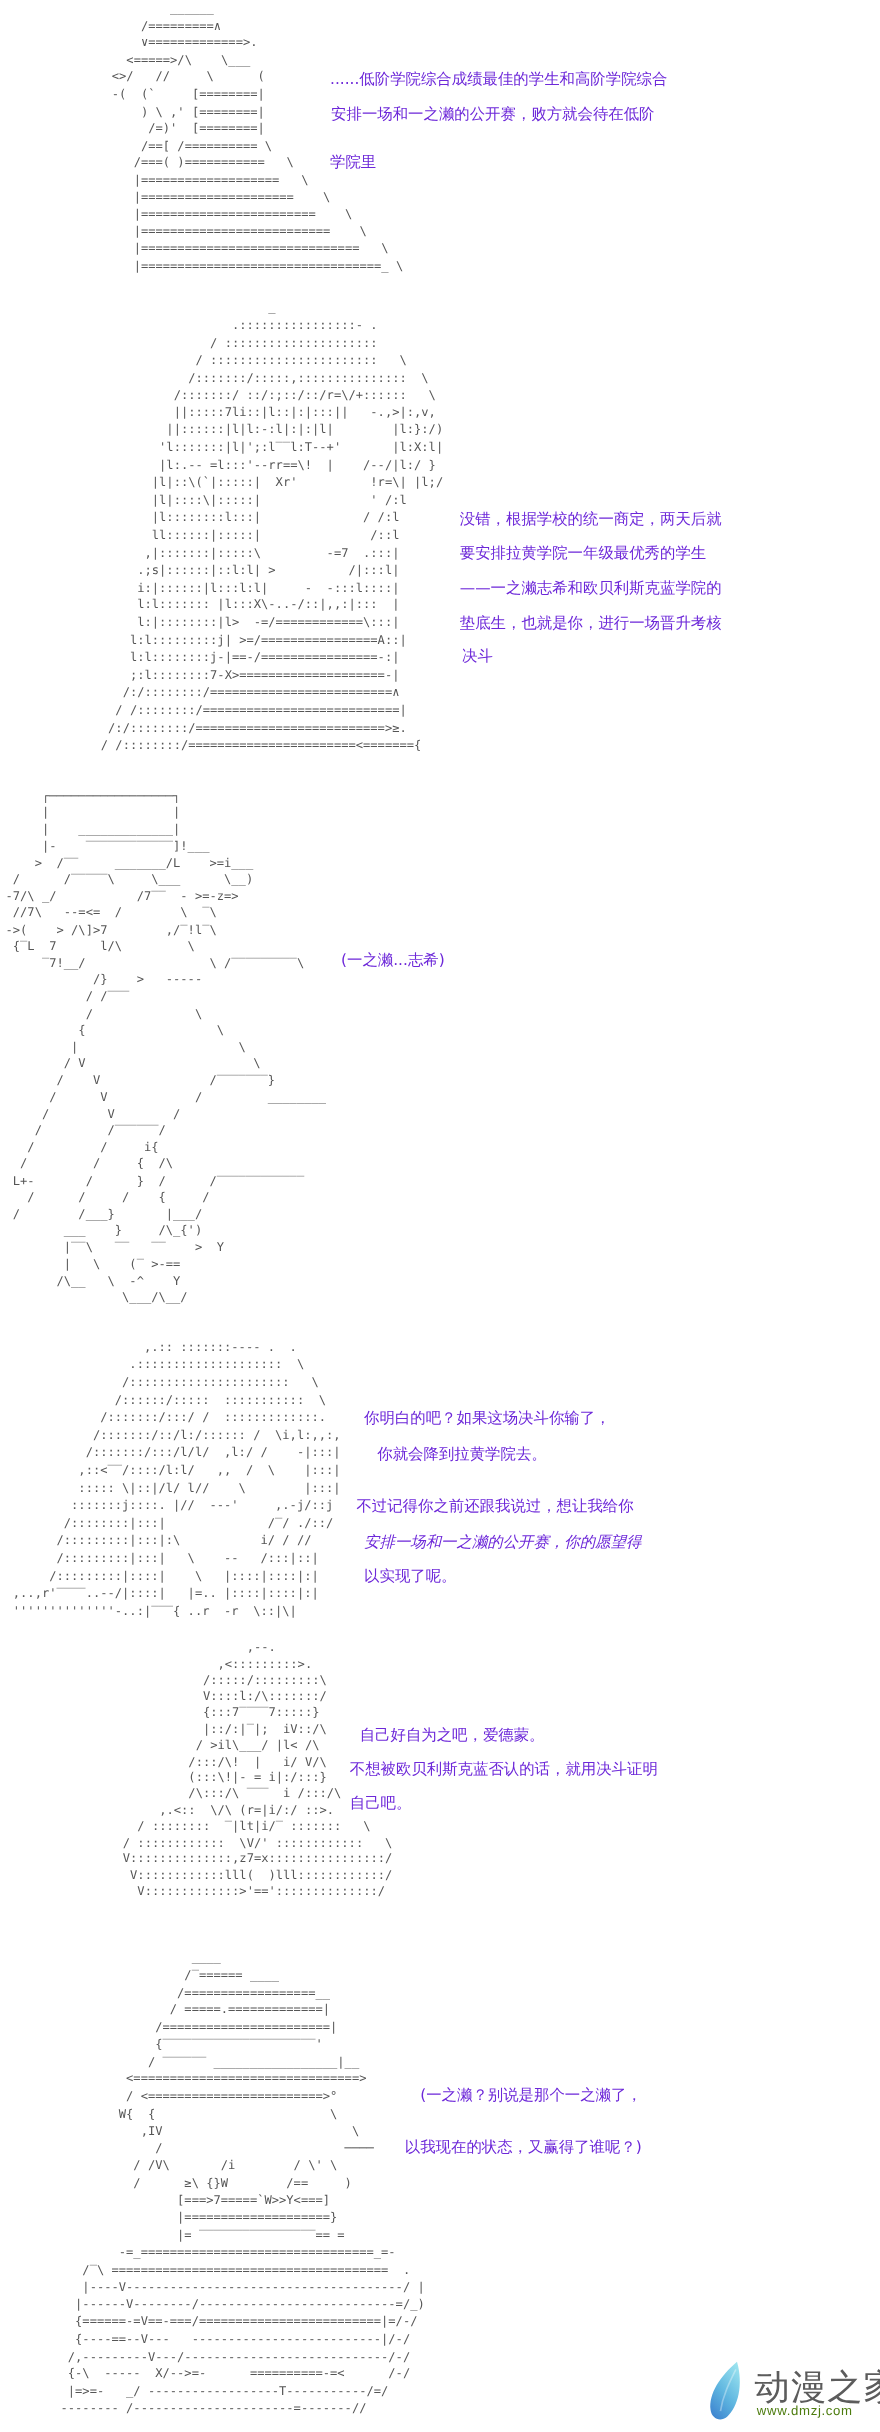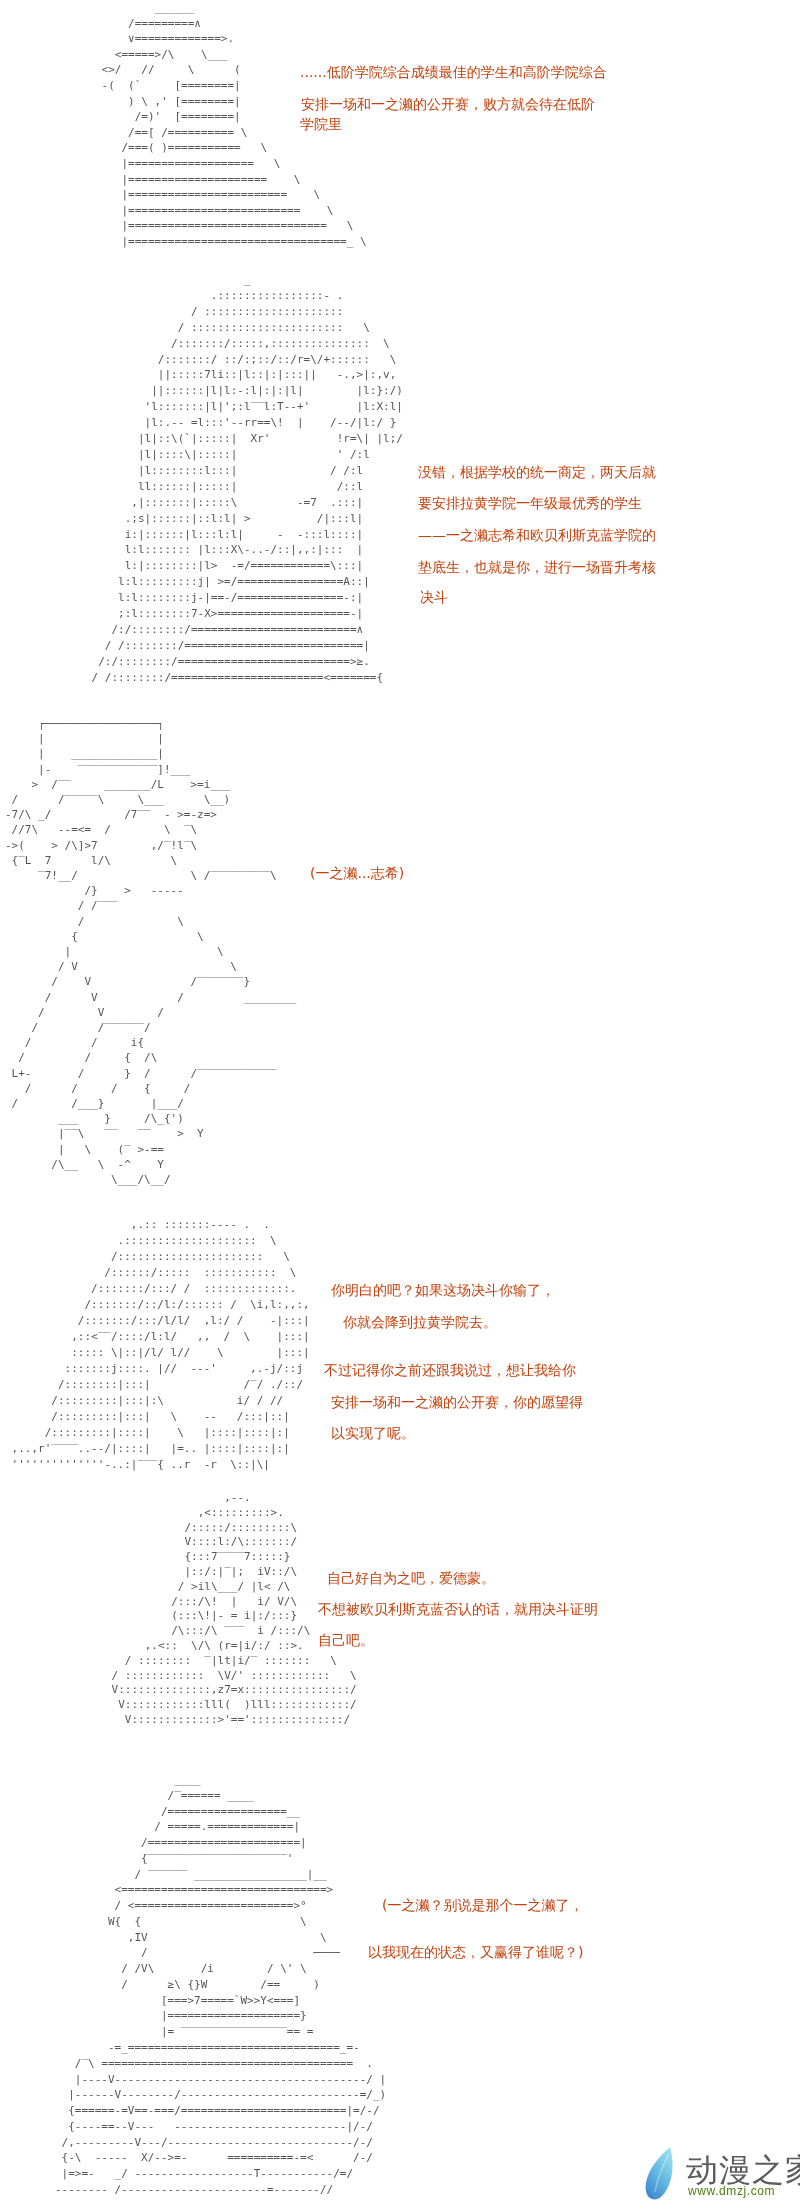--- a/index.html
+++ b/index.html
@@ -26,21 +26,21 @@
     #art3 { left: 5px;   top: 716px;  line-height: 15.2px; }
     #art4 { left: 5px;   top: 1217px; line-height: 16px; }
     #art5 { left: 105px; top: 1491px; line-height: 14.8px; }
     #art6 { left: 55px;  top: 1772px; line-height: 15.76px; }
 
     .line {
       position: absolute;
       height: 32px;
       line-height: 32px;
       font-size: 14px;
-      color: #c2410c;
+      color: #6d28d9;
       white-space: nowrap;
       font-family: "DejaVu Sans", "Liberation Sans", sans-serif;
     }
 
     .wm-flame { position: absolute; left: 643px; top: 2146px; width: 34px; height: 56px; }
     .wm-brand {
       position: absolute; left: 686px; top: 2156px;
       font-size: 32px; line-height: 28px; color: #5c5c5c;
       letter-spacing: 1px; white-space: nowrap;
       font-family: "DejaVu Sans", "Liberation Sans", sans-serif;
@@ -67,21 +67,21 @@
      /==[ /========== \
     /===( )===========   \
     |===================   \
     |=====================    \
     |========================    \
     |==========================    \
     |==============================   \
     |=================================_ \</pre>
   <div class="line" style="left:300px;top:56px;">......低阶学院综合成绩最佳的学生和高阶学院综合</div>
   <div class="line" style="left:301px;top:88px;">安排一场和一之濑的公开赛，败方就会待在低阶</div>
-  <div class="line" style="left:300px;top:108px;">学院里</div>
+  <div class="line" style="left:300px;top:132px;">学院里</div>
 </div>
 
 <div class="panel">
   <pre class="art" id="art2">                        _
                    .::::::::::::::::- .
                 / :::::::::::::::::::::
               / :::::::::::::::::::::::   \
              /:::::::/:::::,:::::::::::::::  \
            /:::::::/ ::/:;::/::/r=\/+::::::   \
            ||:::::7li::|l::|:|:::||   -.,&gt;|:,v,
@@ -159,21 +159,21 @@
          :::::::j::::. |//  ---'     ,.-j/::j
         /::::::::|:::|              /‾/ ./::/
        /:::::::::|:::|:\           i/ / //
        /:::::::::|:::|   \    --   /:::|::|
       /:::::::::|::::|    \   |::::|::::|:|
  ,..,r'‾‾‾‾..--/|::::|   |=.. |::::|::::|:|
  ''''''''''''''-..:|‾‾‾{ ..r  -r  \::|\|</pre>
   <div class="line" style="left:331px;top:1274px;text-align:center;">你明白的吧？如果这场决斗你输了，</div>
   <div class="line" style="left:331px;top:1306px;margin-left:12px;">你就会降到拉黄学院去。</div>
   <div class="line" style="left:324px;top:1354px;text-align:center;">不过记得你之前还跟我说过，想让我给你</div>
-  <div class="line" style="left:331px;top:1386px;">安排一场和一之濑的公开赛，你的愿望得</div>
+  <div class="line" style="left:331px;top:1386px;font-style:italic;">安排一场和一之濑的公开赛，你的愿望得</div>
   <div class="line" style="left:331px;top:1417px;">以实现了呢。</div>
 </div>
 
 <div class="panel">
   <pre class="art" id="art5">                  ,--.
               ,&lt;:::::::::&gt;.
             /:::::/:::::::::\
             V::::l:/\:::::::/
             {:::7‾‾‾‾7:::::}
             |::/:|‾|;  iV::/\

